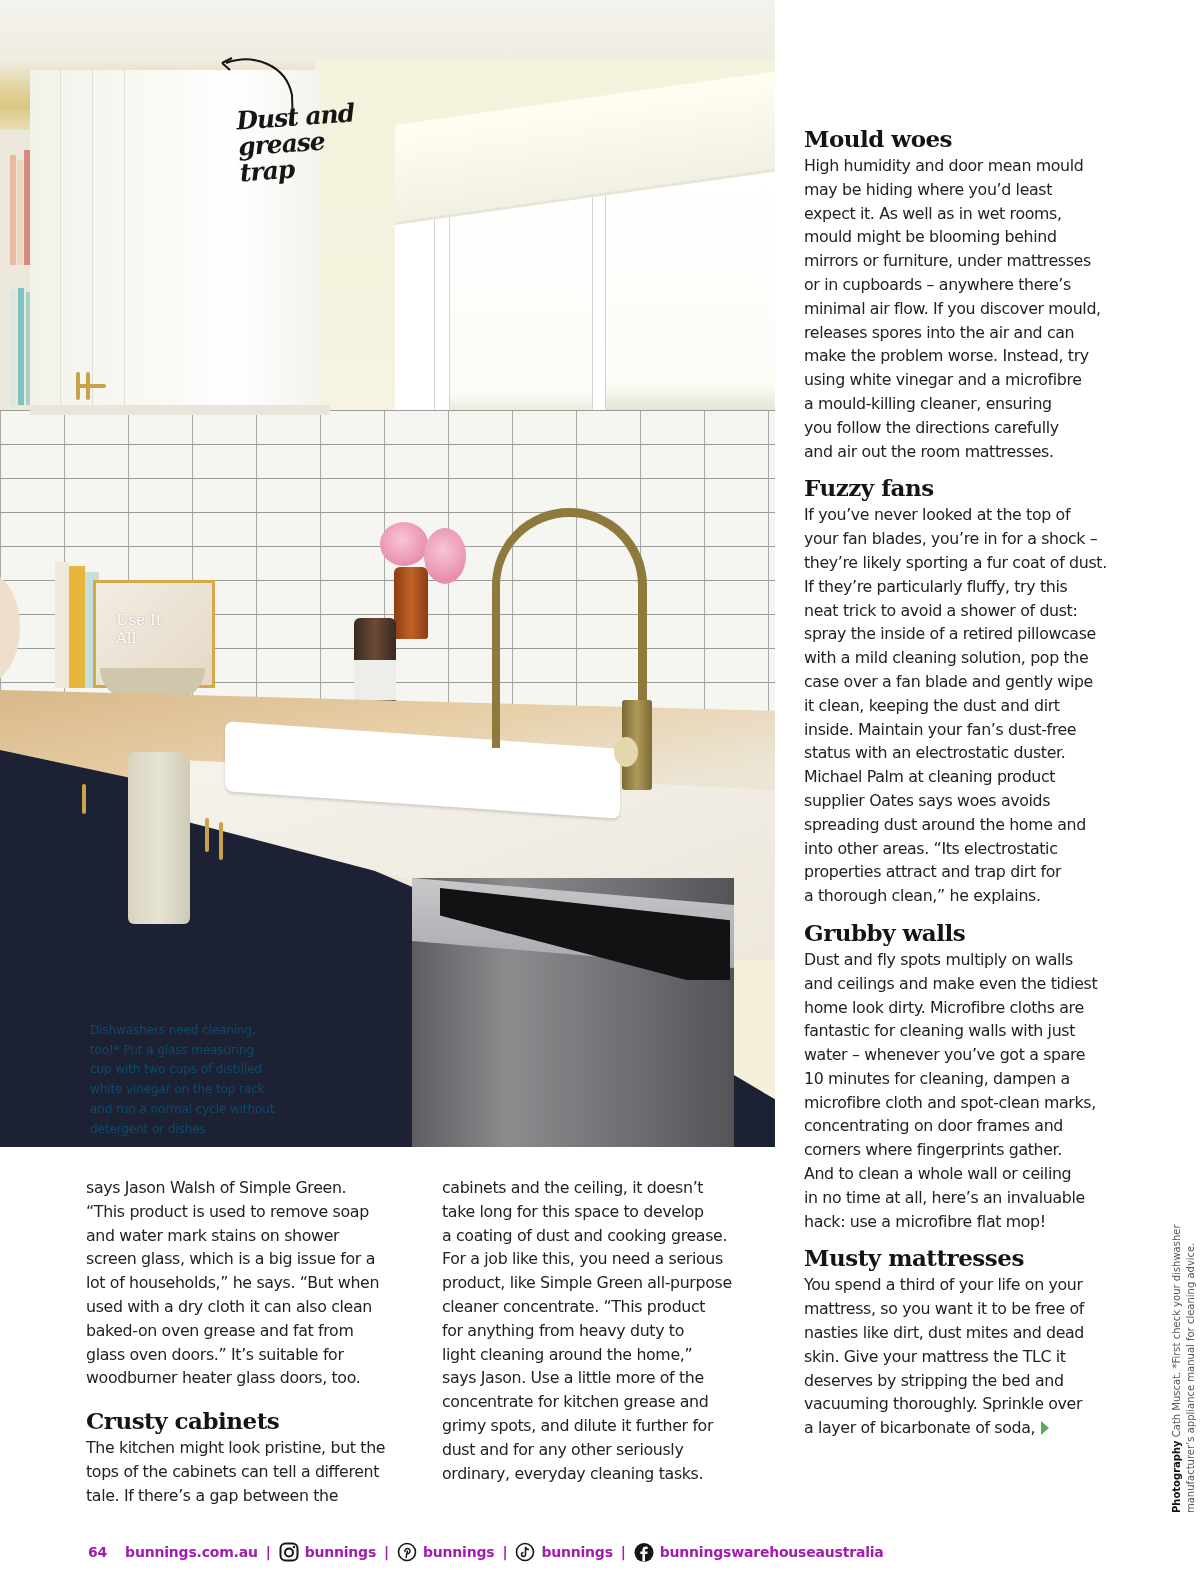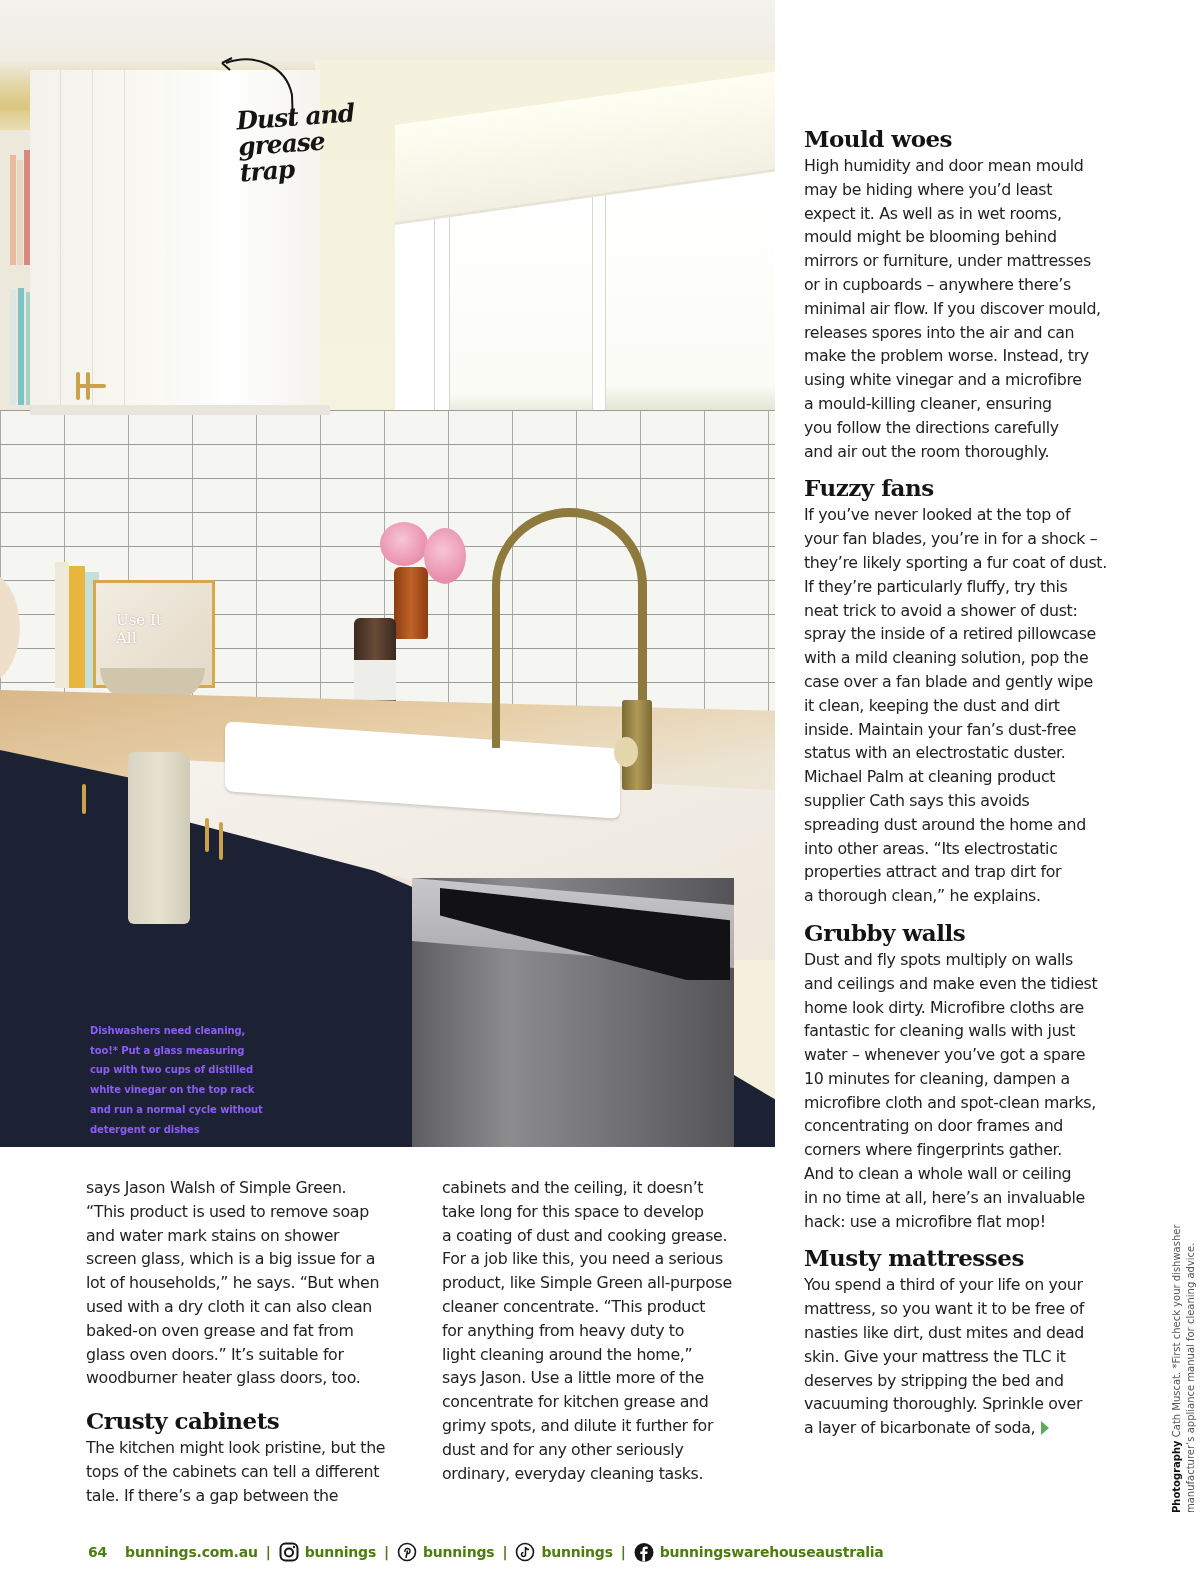--- a/index.html
+++ b/index.html
@@ -64,21 +64,21 @@
   .round-board { position: absolute; left: -55px; top: 570px; width: 75px; height: 115px; background: #eedfcb; border-radius: 50%; }
 
   .dishwasher { position: absolute; left: 412px; top: 878px; width: 322px; height: 269px;
     background: linear-gradient(90deg, #5e5e62 0%, #8c8c8f 30%, #6d6d71 70%, #545458 100%); }
   .dw-panel { position: absolute; left: 412px; top: 878px; width: 322px; height: 90px;
     background: linear-gradient(180deg,#c8c8cb,#a9a9ad); clip-path: polygon(0 0, 100% 30%, 100% 100%, 0 70%); }
   .dw-display { position: absolute; left: 440px; top: 888px; width: 290px; height: 92px;
     background: #121214; clip-path: polygon(0 0, 100% 35%, 100% 100%, 85% 100%, 0 30%); }
 
   .caption { position: absolute; left: 90px; top: 1021px; width: 240px;
-    color: #8b5cf6; font-family: "DejaVu Sans", sans-serif; font-size: 10px; line-height: 19.7px; font-weight: bold; letter-spacing: -0.1px; }
+    color: #0c4a6e; font-family: "DejaVu Sans", sans-serif; font-size: 12px; line-height: 19.7px; font-weight: normal; letter-spacing: -0.1px; }
 
   .annot { position: absolute; left: 238px; top: 104px; width: 130px; transform: rotate(-4deg);
     font-family: "DejaVu Serif", serif; font-style: italic; font-weight: bold; font-size: 25px; line-height: 26px; color: #151515; letter-spacing: -1px; }
   .annot-arrow { position: absolute; left: 214px; top: 55px; width: 90px; height: 80px; }
 
   
   .col { position: absolute; font-family: "DejaVu Sans", sans-serif; font-size: 15.8px; line-height: 23.8px; color: #222; letter-spacing: -0.35px; }
   .col p { white-space: nowrap; }
   .col h2 { font-family: "DejaVu Serif", serif; font-weight: bold; font-size: 23px; line-height: 30px; color: #141414; letter-spacing: -0.5px; }
   .col-right { left: 804px; top: 124px; width: 340px; }
@@ -90,21 +90,21 @@
 
   .gap { height: 16px; }
 
   
   .credit { position: absolute; left: 1170px; top: 1513px; transform: rotate(-90deg); transform-origin: left top;
     font-family: "DejaVu Sans", sans-serif; font-size: 10px; line-height: 14px; color: #555; white-space: nowrap; width: 270px; }
   .credit b { color: #111; }
 
   
   .footer { position: absolute; left: 88px; top: 1541px; height: 22px; display: flex; align-items: center; gap: 6px;
-    font-family: "DejaVu Sans", sans-serif; font-weight: bold; font-size: 14px; color: #4d7c0f; letter-spacing: -0.2px; }
+    font-family: "DejaVu Sans", sans-serif; font-weight: bold; font-size: 14px; color: #a21caf; letter-spacing: -0.2px; }
   .footer .pg { margin-right: 12px; }
   .footer .sep { margin: 0 2px; }
   .ficon { display: inline-flex; width: 20px; height: 20px; align-items: center; justify-content: center; }
 </style>
 </head>
 <body>
 
 <div class="photo">
   <div class="ceiling"></div>
   <div class="ceiling-shadow"></div>
@@ -201,37 +201,37 @@
     <p>expect it. As well as in wet rooms,</p>
     <p>mould might be blooming behind</p>
     <p>mirrors or furniture, under mattresses</p>
     <p>or in cupboards – anywhere there’s</p>
     <p>minimal air flow. If you discover mould,</p>
     <p>releases spores into the air and can</p>
     <p>make the problem worse. Instead, try</p>
     <p>using white vinegar and a microfibre</p>
     <p>a mould-killing cleaner, ensuring</p>
     <p>you follow the directions carefully</p>
-    <p>and air out the room thoroughly.</p>
+    <p>and air out the room mattresses.</p>
   </div>
   <div class="section">
     <h2>Fuzzy fans</h2>
     <p>If you’ve never looked at the top of</p>
     <p>your fan blades, you’re in for a shock –</p>
     <p>they’re likely sporting a fur coat of dust.</p>
     <p>If they’re particularly fluffy, try this</p>
     <p>neat trick to avoid a shower of dust:</p>
     <p>spray the inside of a retired pillowcase</p>
     <p>with a mild cleaning solution, pop the</p>
     <p>case over a fan blade and gently wipe</p>
     <p>it clean, keeping the dust and dirt</p>
     <p>inside. Maintain your fan’s dust-free</p>
     <p>status with an electrostatic duster.</p>
     <p>Michael Palm at cleaning product</p>
-    <p>supplier Cath says this avoids</p>
+    <p>supplier Oates says woes avoids</p>
     <p>spreading dust around the home and</p>
     <p>into other areas. “Its electrostatic</p>
     <p>properties attract and trap dirt for</p>
     <p>a thorough clean,” he explains.</p>
   </div>
   <div class="section">
     <h2>Grubby walls</h2>
     <p>Dust and fly spots multiply on walls</p>
     <p>and ceilings and make even the tidiest</p>
     <p>home look dirty. Microfibre cloths are</p>

